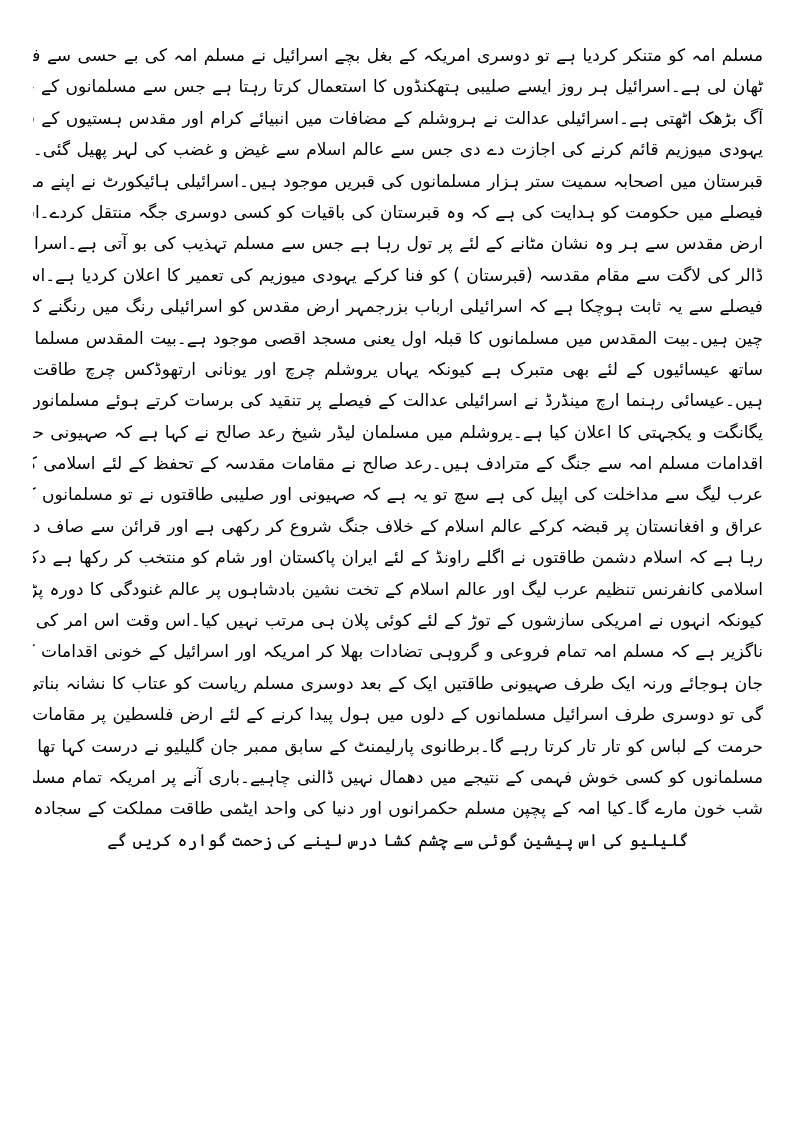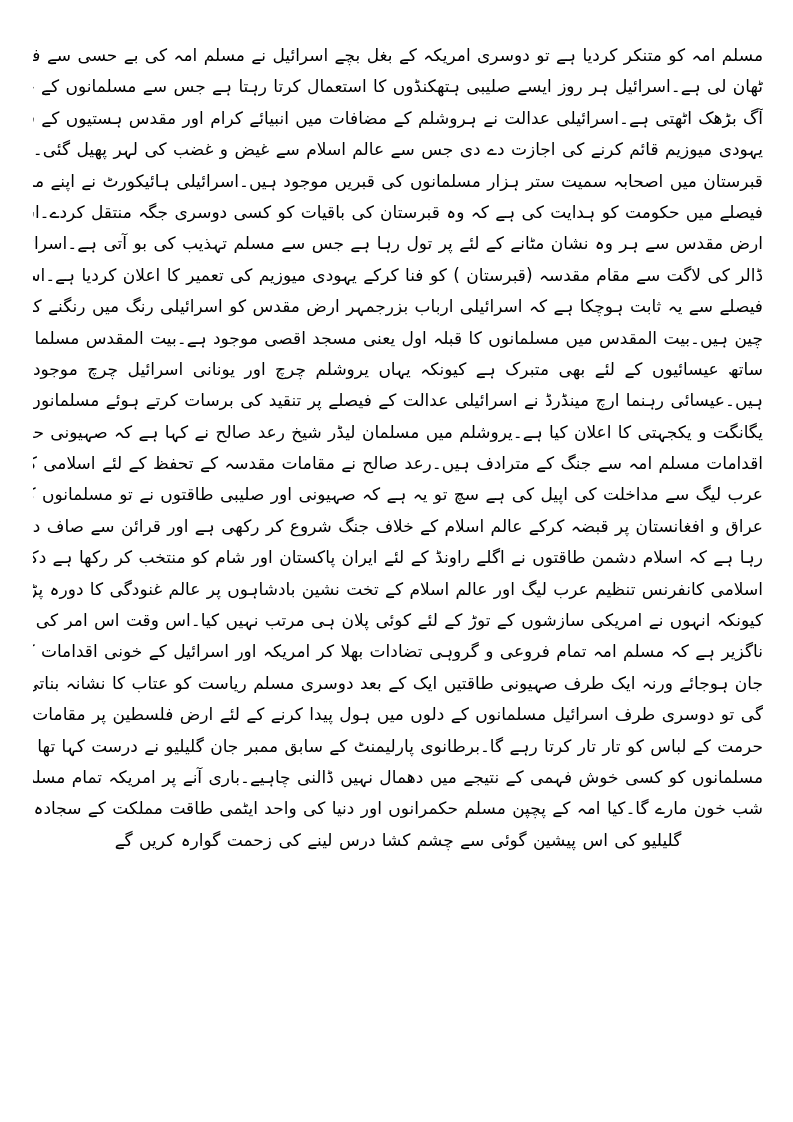--- a/index.html
+++ b/index.html
@@ -32,39 +32,40 @@
     overflow: hidden;
     text-align: justify;
     text-align-last: justify;
     -moz-text-align-last: justify;
     white-space: nowrap;
     word-spacing: 1px;
   }
   .line.line-last {
     text-align: center;
     text-align-last: center;
+    font-family: Liberation Serif, serif;
     -moz-text-align-last: center;
   }
 </style>
 </head>
 <body>
 
 <main class="page">
   <article class="text-block">
     <div class="line">مسلم امہ کو متنکر کردیا ہے تو دوسری امریکہ کے بغل بچے  اسرائیل نے مسلم امہ کی بے حسی سے فائدہ اٹھانے کی</div>
     <div class="line">ٹھان لی ہے۔اسرائیل ہر روز ایسے صلیبی ہتھکنڈوں کا استعمال کرتا رہتا ہے جس سے مسلمانوں کے جذبات میں</div>
     <div class="line">آگ بڑھک اٹھتی ہے۔اسرائیلی عدالت نے ہروشلم کے مضافات میں انبیائے کرام اور مقدس ہستیوں کے قبرستان پر</div>
     <div class="line">یہودی میوزیم قائم کرنے کی اجازت دے دی جس سے عالم اسلام سے غیض و غضب کی لہر پھیل گئی۔اس</div>
     <div class="line">قبرستان میں اصحابہ سمیت ستر ہزار مسلمانوں کی قبریں موجود ہیں۔اسرائیلی ہائیکورٹ نے اپنے مشرقانہ</div>
     <div class="line">فیصلے میں حکومت کو ہدایت کی ہے کہ وہ قبرستان کی باقیات کو کسی دوسری جگہ منتقل کردے۔اسرائیل</div>
     <div class="line">ارض مقدس سے ہر وہ نشان مٹانے کے لئے پر تول رہا ہے جس سے مسلم تہذیب کی بو آتی ہے۔اسرائیل نے 250 ملین</div>
     <div class="line">ڈالر کی لاگت سے مقام مقدسہ (قبرستان ) کو فنا کرکے یہودی میوزیم کی تعمیر کا اعلان کردیا ہے۔اس ناروا</div>
     <div class="line">فیصلے سے یہ ثابت ہوچکا ہے کہ اسرائیلی ارباب بزرجمہر ارض مقدس کو اسرائیلی رنگ میں رنگنے کے لئے بے</div>
     <div class="line">چین ہیں۔بیت المقدس میں مسلمانوں کا قبلہ اول یعنی مسجد اقصی موجود ہے۔بیت المقدس مسلمانوں کے ساتھ</div>
-    <div class="line">ساتھ عیسائیوں کے لئے بھی متبرک ہے کیونکہ یہاں یروشلم چرچ اور یونانی اسرائیل چرچ موجود</div>
+    <div class="line">ساتھ عیسائیوں کے لئے بھی متبرک ہے کیونکہ یہاں یروشلم چرچ اور یونانی ارتھوڈکس چرچ طاقت</div>
     <div class="line">ہیں۔عیسائی رہنما ارچ مینڈرڈ نے اسرائیلی عدالت کے فیصلے پر تنقید کی برسات کرتے ہوئے مسلمانوں کے ساتھ</div>
     <div class="line">یگانگت و یکجہتی کا اعلان کیا ہے۔یروشلم میں مسلمان لیڈر شیخ رعد صالح نے کہا ہے کہ صہیونی حکومت کے</div>
     <div class="line">اقدامات مسلم امہ سے جنگ کے مترادف ہیں۔رعد صالح نے مقامات مقدسہ کے تحفظ کے لئے اسلامی کانفرنس اور</div>
     <div class="line">عرب لیگ سے مداخلت کی اپیل کی ہے سچ تو یہ ہے کہ صہیونی اور صلیبی طاقتوں نے تو مسلمانوں کے خلاف</div>
     <div class="line">عراق و افغانستان پر قبضہ کرکے عالم اسلام کے خلاف جنگ شروع کر رکھی ہے اور قرائن سے صاف دکھائی دے</div>
     <div class="line">رہا ہے کہ اسلام دشمن طاقتوں نے اگلے راونڈ کے لئے ایران پاکستان اور شام کو منتخب کر رکھا ہے دکھ تو یہ ہے کہ</div>
     <div class="line">اسلامی کانفرنس تنظیم عرب لیگ اور عالم اسلام کے تخت نشین بادشاہوں پر عالم غنودگی کا دورہ پڑا ہوا ہے</div>
     <div class="line">کیونکہ انہوں نے امریکی سازشوں کے توڑ کے لئے کوئی پلان ہی مرتب نہیں کیا۔اس وقت اس امر کی ضرورت</div>
     <div class="line">ناگزیر ہے کہ مسلم امہ تمام فروعی و گروہی تضادات بھلا کر امریکہ اور اسرائیل کے خونی اقدامات کے خلاف یک</div>
     <div class="line">جان ہوجائے ورنہ ایک طرف صہیونی طاقتیں ایک کے بعد دوسری مسلم ریاست کو عتاب کا نشانہ بناتی رہیں</div>

